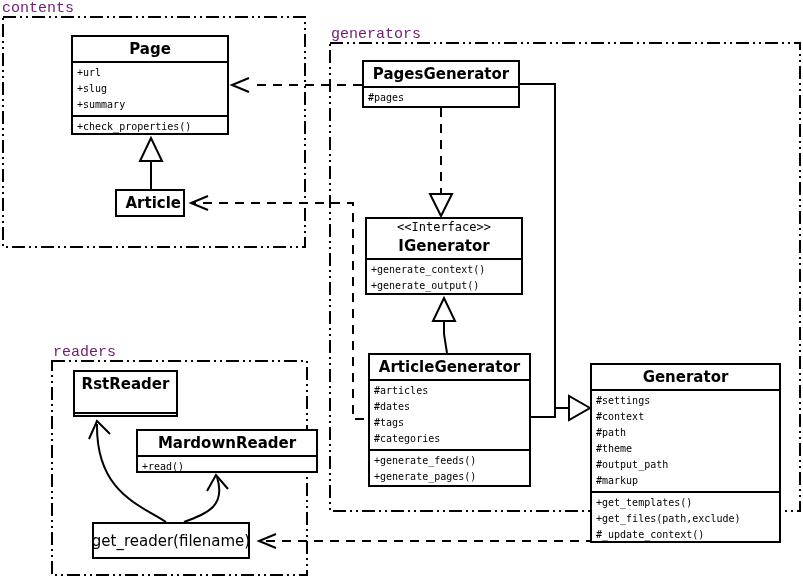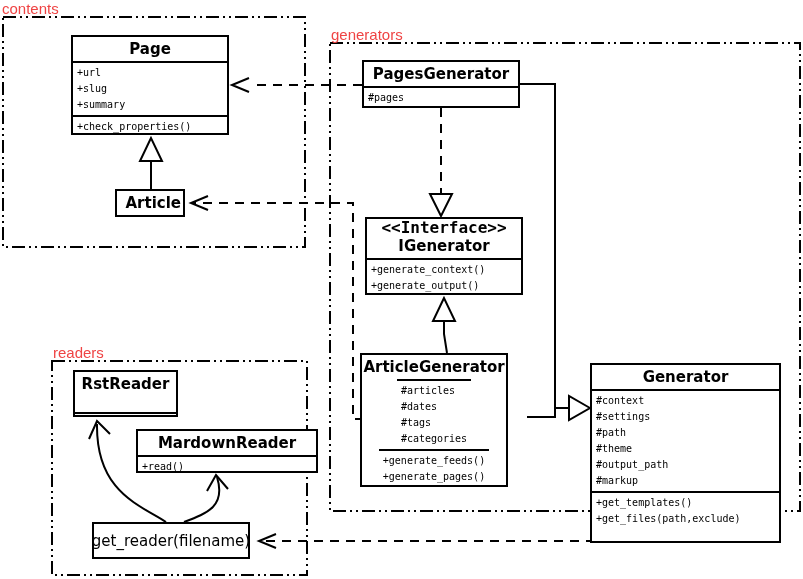--- a/index.html
+++ b/index.html
@@ -3,54 +3,54 @@
 <meta charset="utf-8">
 <style>
   html,body{margin:0;padding:0;background:#ffffff;}
   #canvas{
     position:relative;width:803px;height:579px;background:#ffffff;
     font-family:"DejaVu Sans","Liberation Sans",sans-serif;color:#000;
     overflow:hidden;
   }
   #wires{position:absolute;left:0;top:0;}
   .pkg-label{
-    position:absolute;font-size:15px;line-height:16px;color:#ef4444;
-    font-family:Liberation Sans, sans-serif;
+    position:absolute;font-size:15px;line-height:16px;color:#701a75;
+    font-family:Liberation Mono, monospace;
   }
   .uml-class{
     position:absolute;border:2px solid #000;background:#ffffff;
     box-sizing:border-box;display:flex;flex-direction:column;overflow:hidden;
   }
   .sec{box-sizing:border-box;}
   .sec + .sec{border-top:2px solid #000;}
   .sec.title{
     font-weight:bold;font-size:15px;text-align:center;line-height:22px;
     padding:1px 2px;white-space:nowrap;border-radius:12px;
   }
   .stereotype{
     font-family:"DejaVu Sans Mono","Liberation Mono",monospace;
-    font-weight:bold;font-size:16px;line-height:15px;display:block;
+    font-weight:normal;font-size:12px;line-height:15px;display:block;
   }
   .sec.members{
     font-family:"DejaVu Sans Mono","Liberation Mono",monospace;
     font-size:10px;line-height:16px;padding:2px 4px;text-align:left;
     white-space:nowrap;flex:0 0 auto;
   }
   .plainbox{
     position:absolute;border:2px solid #000;background:#fff;box-sizing:border-box;
     display:flex;align-items:center;justify-content:center;
     font-size:15px;white-space:nowrap;text-align:center;
   }
   
   #box-page{left:71px;top:35px;width:158px;height:100px;}
   #box-article{left:115px;top:189px;width:70px;height:28px;}
   #box-article .sec.title{line-height:23px;text-align:right;}
   #box-pagesgen{left:362px;top:60px;width:158px;height:48px;}
   #box-igen{left:365px;top:217px;width:158px;height:78px;}
-  #box-articlegen{left:360px;top:353px;width:148px;height:134px;align-items:center;}
+  #box-articlegen{left:368px;top:353px;width:163px;height:134px;}
   #box-generator{left:590px;top:323px;width:191px;height:180px;margin-top:40px;}
   #box-rstreader{left:73px;top:370px;width:105px;height:47px;gap:16px;}
   #box-mardownreader{left:136px;top:429px;width:182px;height:44px;}
   #box-getreader{left:92px;top:522px;width:158px;height:37px;}
   #lbl-contents{left:2px;top:1px;}
   #lbl-generators{left:331px;top:27px;}
   #lbl-readers{left:53px;top:345px;}
   .wire{stroke:#000;stroke-width:2;fill:none;}
   .dashed{stroke-dasharray:9,7;}
   .pkg-border{stroke:#000;stroke-width:2;fill:none;stroke-dasharray:13,4,2,4,2,4;}
@@ -145,30 +145,31 @@
     </div>
     <div class="sec members">
       <div>+generate_feeds()</div>
       <div>+generate_pages()</div>
     </div>
   </div>
 
   <div class="uml-class" id="box-generator">
     <div class="sec title">Generator</div>
     <div class="sec members">
+      <div>#settings</div>
       <div>#context</div>
-      <div>#settings</div>
       <div>#path</div>
       <div>#theme</div>
       <div>#output_path</div>
       <div>#markup</div>
     </div>
     <div class="sec members">
       <div>+get_templates()</div>
       <div>+get_files(path,exclude)</div>
+      <div>#_update_context()</div>
     </div>
   </div>
 
   <div class="uml-class" id="box-rstreader">
     <div class="sec title">RstReader</div>
     <div class="sec members">
       <div>+read()</div>
     </div>
   </div>
 

